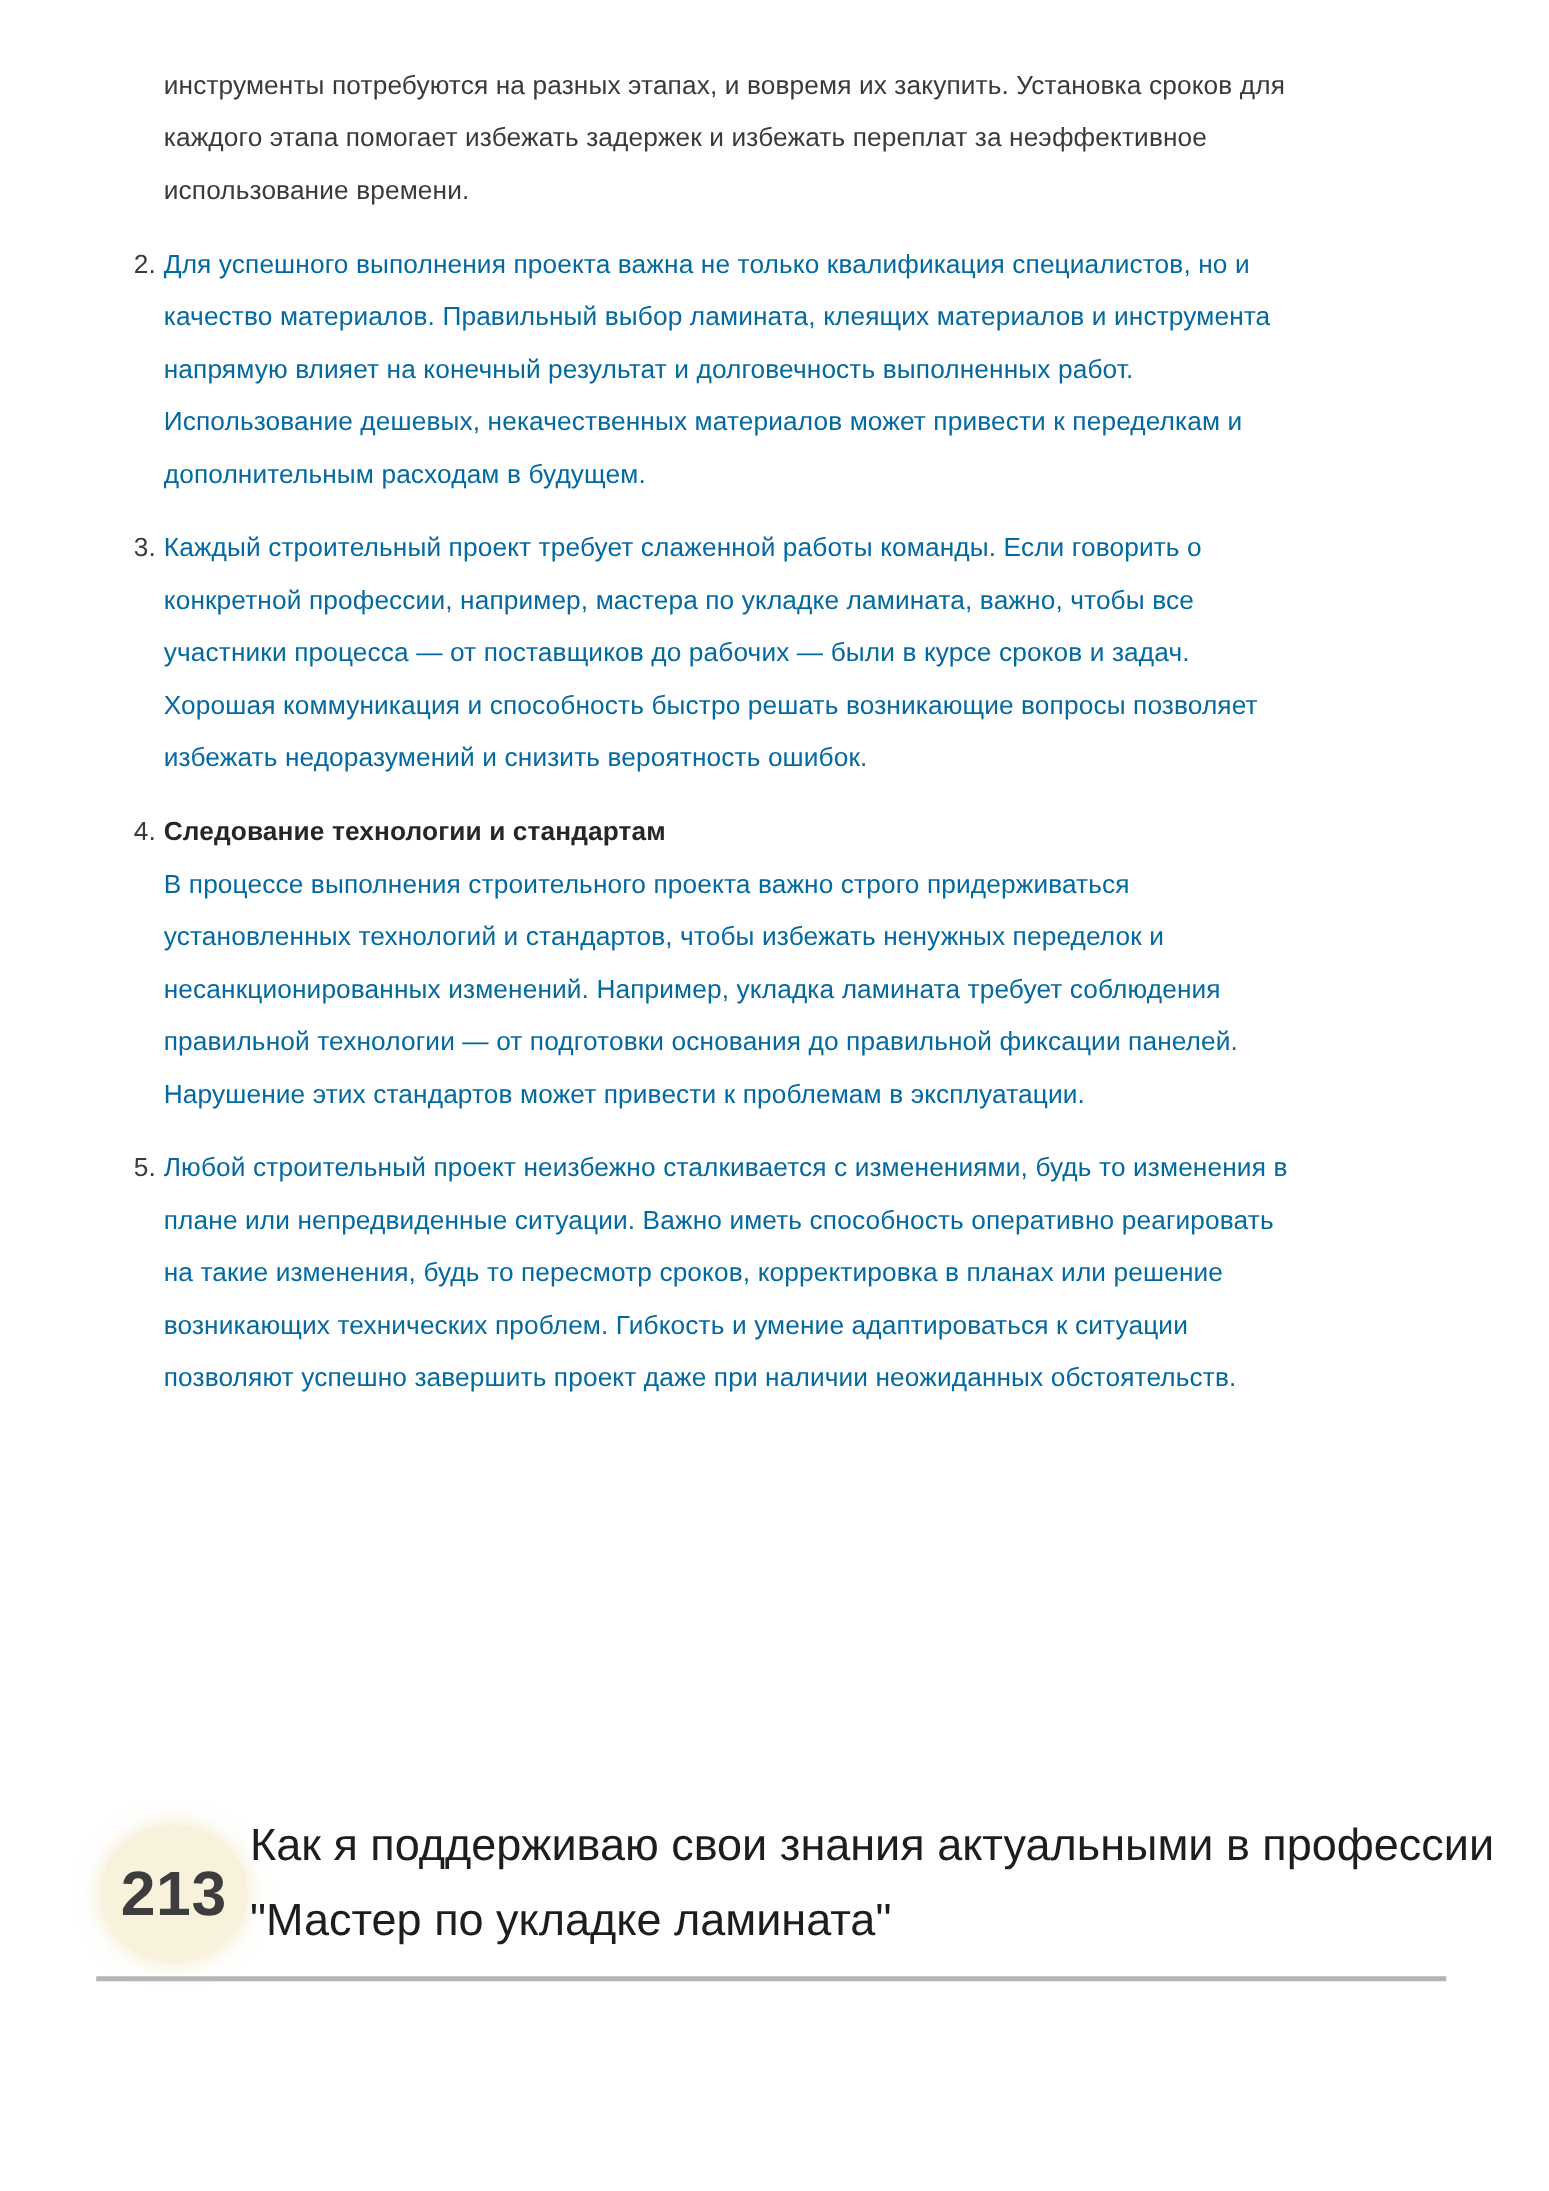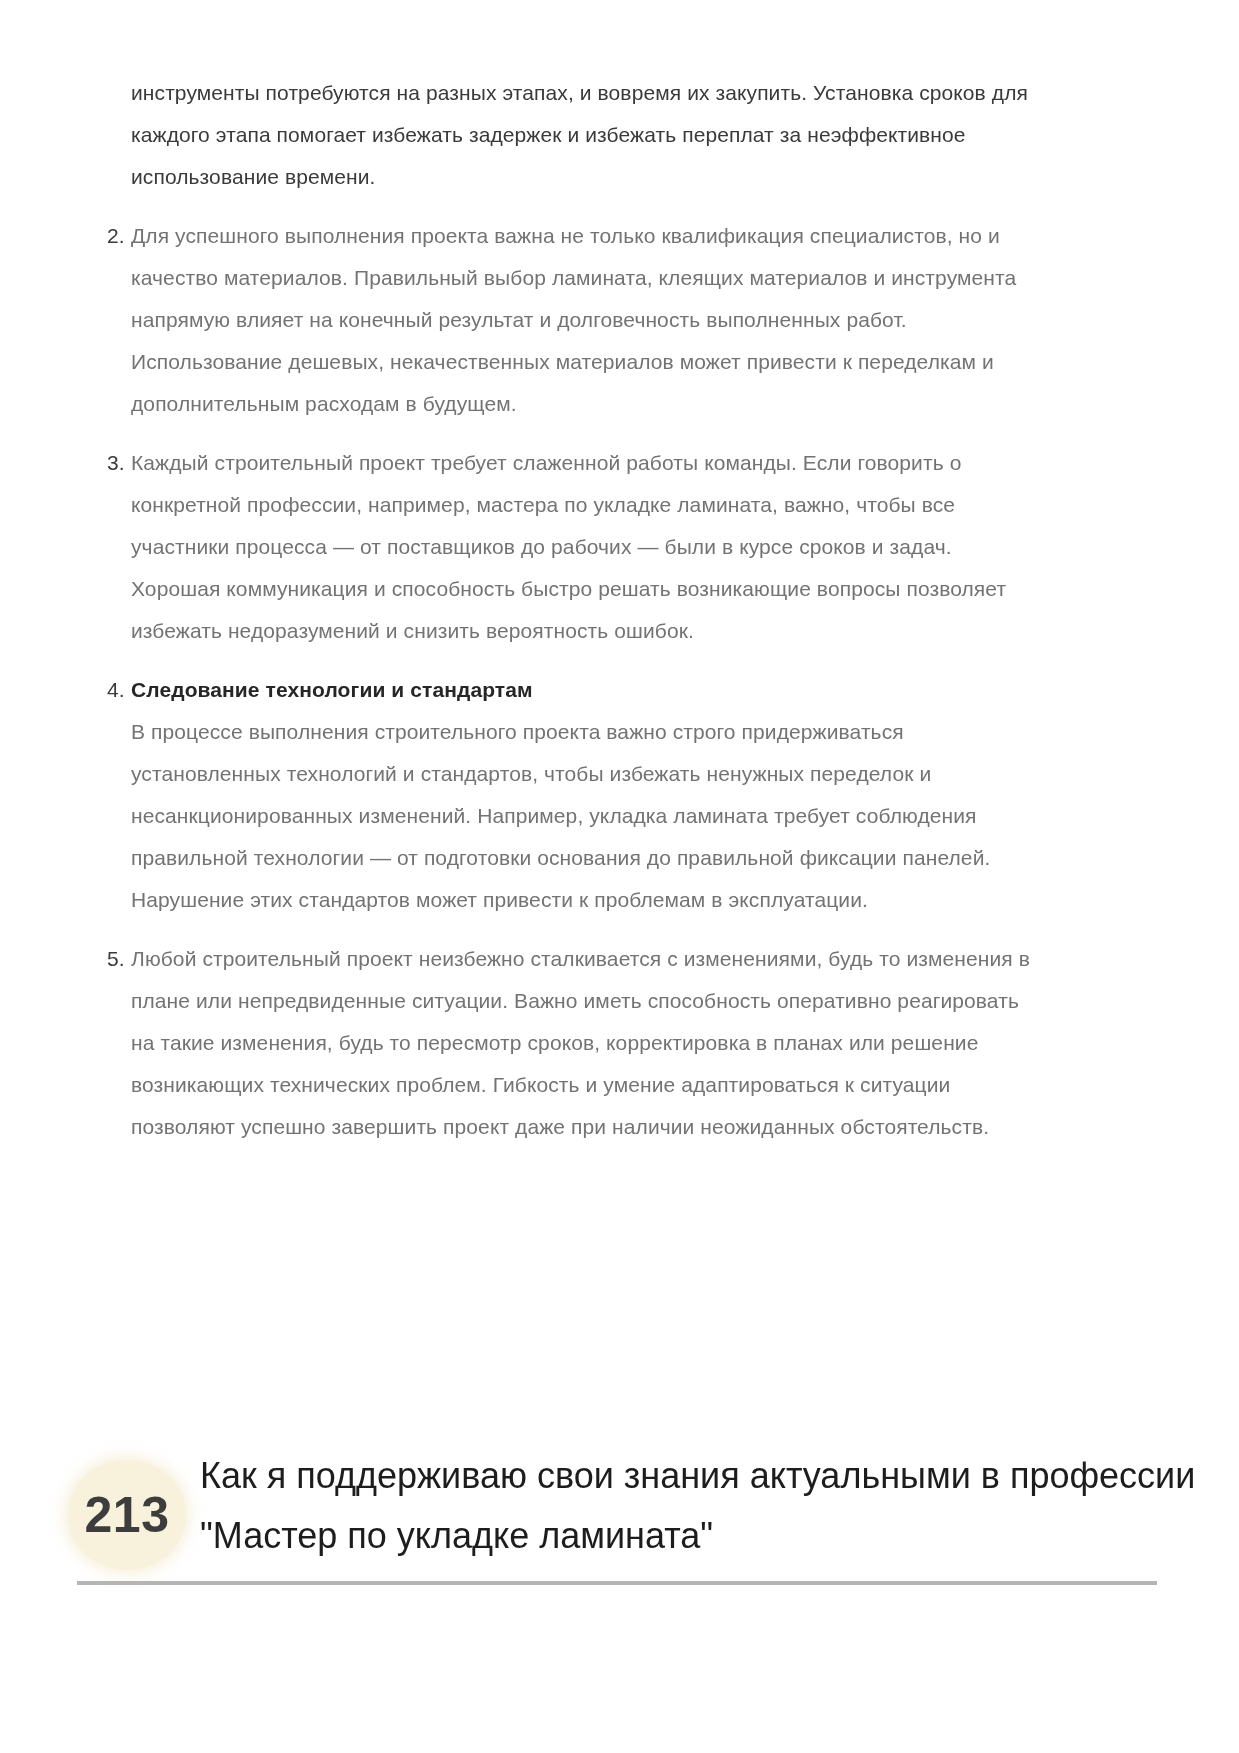--- a/index.html
+++ b/index.html
@@ -12,21 +12,21 @@
     width: 1239px;
     height: 1753px;
     background: #ffffff;
     overflow: hidden;
   }
   .content {
     position: absolute;
     top: 0;
     left: 107px;
     width: 925px;
-    padding-top: 72px;
+    padding-top: 48px;
     font-size: 21px;
     line-height: 42px;
     color: #3a3a3a;
     letter-spacing: 0.1px;
   }
   .intro {
     margin: 0 0 17px 24px;
   }
   .list-item {
     display: flex;
@@ -37,32 +37,32 @@
     width: 24px;
     color: #3a3a3a;
   }
   .item-content { flex: 1; }
   .item-title {
     display: block;
     font-weight: bold;
     color: #262626;
   }
   .item-text {
-    color: #737373;
+    color: #0369a1;
   }
   .chapter-header {
     position: absolute;
     top: 1446px;
     left: 0;
     width: 1239px;
     height: 140px;
   }
   .page-badge {
     position: absolute;
-    left: 68px;
+    left: 80px;
     top: 14px;
     width: 118px;
     height: 110px;
     border-radius: 50%;
     background: #f8f2dc;
     box-shadow: 0 0 14px 4px rgba(240, 228, 190, 0.55);
     display: flex;
     align-items: center;
     justify-content: center;
   }

